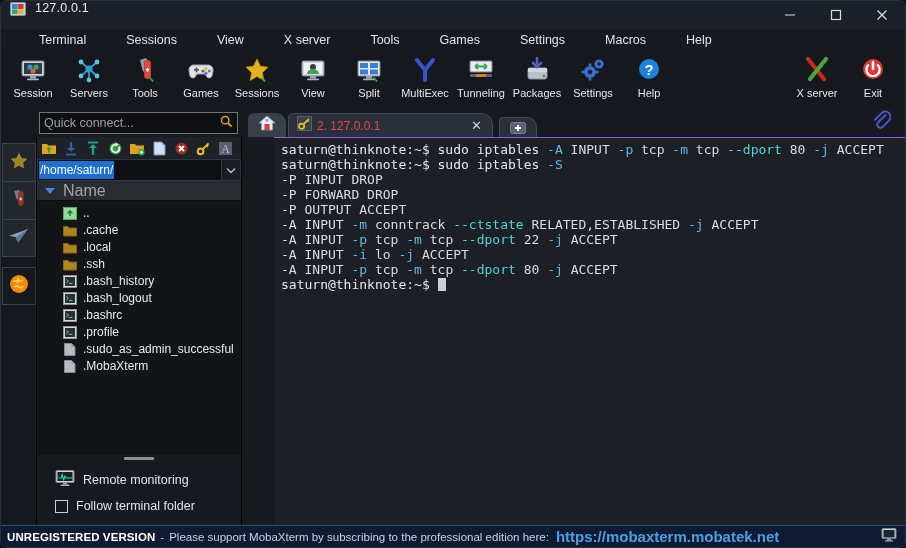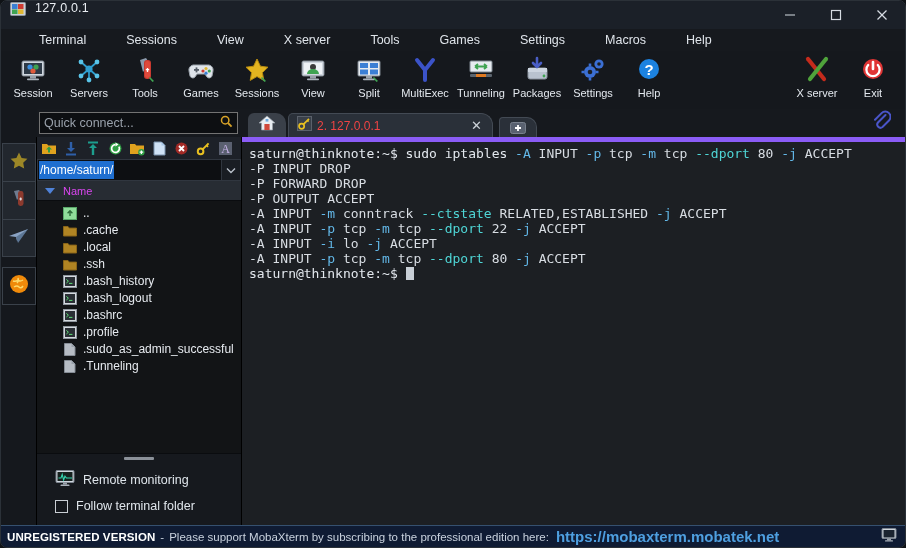--- a/index.html
+++ b/index.html
@@ -106,21 +106,21 @@
 
   .col-head {
     height:20px; background:#272c33; display:flex; align-items:center;
     flex:0 0 20px; padding-left:8px; gap:8px;
     border-bottom:1px solid #0a0c0f;
   }
   .col-head .sort-tri {
     width:0;height:0;border-left:5px solid transparent;border-right:5px solid transparent;
     border-top:6px solid #4f82d8;
   }
-  .col-head .ch-lbl { color:#d946ef; font-size:11px; }
+  .col-head .ch-lbl { color:#a3a3a3; font-size:16px; }
 
   .filelist {
     flex:1 1 auto; background:#121416; overflow:hidden; position:relative;
     padding-top:3px;
   }
   .frow { height:17px; display:flex; align-items:center; padding-left:26px; gap:6px; }
   .fico { width:14px; height:13px; flex:0 0 14px; position:relative; }
   .fname { color:#e6eaef; font-size:12px; white-space:nowrap; }
 
   .splitter {
@@ -159,21 +159,22 @@
   .tab-add {
     height:20px; background:#2a3039; border:1px solid #434a54; border-bottom:none;
     border-radius:4px 10px 0 0; padding:0 10px; margin-left:6px;
     display:flex; align-items:center; justify-content:center;
   }
   .clip { margin-left:auto; padding:0 14px 2px 0; display:flex; align-items:flex-end; }
 
   .terminal {
     flex:1 1 auto; background:#1c1f23; overflow:hidden;
     padding:4px 0 0 7px; min-height:0;
-    border-top:5px solid #8b5cf6;
+    border-top:1px solid #8b5cf6;
+    margin-left:32px;
   }
   .tline {
     font-family:"DejaVu Sans Mono", monospace;
     font-size:13px; line-height:15px; white-space:pre; color:#d8dde3;
   }
   .tk-prompt { color:#e3e8ee; }
   .tk-flag { color:#63b8e8; }
   .tk-long { color:#4fd6d6; }
   .tk-plain { color:#d8dde3; }
   .cursor {
@@ -707,21 +708,21 @@
           <span class="fname">.sudo_as_admin_successful</span>
         </div>
 
         <div class="frow">
           <span class="fico">
             <svg width="14" height="13" viewBox="0 0 14 13">
               <path d="M1.5 0.5 h7 L12 4 V12.5 H1.5z" fill="#b6bcc4" stroke="#858c95"></path>
               <path d="M8.5 0.5 V4 H12" fill="#98a0a9"></path>
             </svg>
           </span>
-          <span class="fname">.Tunneling</span>
+          <span class="fname">.MobaXterm</span>
         </div>
 
       </div>
 
       <div class="splitter">
           <i></i>
         </div>
 
       <div class="side-bottom">
         <div class="sb-row">
@@ -739,20 +740,21 @@
         <div class="sb-row">
           <span class="chk"></span>
           <span class="sb-lbl">Follow terminal folder</span>
         </div>
       </div>
     </div>
 
     <div class="term-area">
       <div class="terminal" id="terminal">
           <div class="tline"><span class="tk-prompt">saturn@thinknote:~$ sudo iptables </span><span class="tk-flag">-A</span><span class="tk-plain"> INPUT </span><span class="tk-flag">-p</span><span class="tk-plain"> tcp </span><span class="tk-flag">-m</span><span class="tk-plain"> tcp </span><span class="tk-long">--dport</span><span class="tk-plain"> 80 </span><span class="tk-flag">-j</span><span class="tk-plain"> ACCEPT</span></div>
+          <div class="tline"><span class="tk-prompt">saturn@thinknote:~$ sudo iptables </span><span class="tk-flag">-S</span></div>
           <div class="tline"><span class="tk-plain">-P INPUT DROP</span></div>
           <div class="tline"><span class="tk-plain">-P FORWARD DROP</span></div>
           <div class="tline"><span class="tk-plain">-P OUTPUT ACCEPT</span></div>
           <div class="tline"><span class="tk-plain">-A INPUT </span><span class="tk-flag">-m</span><span class="tk-plain"> conntrack </span><span class="tk-long">--ctstate</span><span class="tk-plain"> RELATED,ESTABLISHED </span><span class="tk-flag">-j</span><span class="tk-plain"> ACCEPT</span></div>
           <div class="tline"><span class="tk-plain">-A INPUT </span><span class="tk-flag">-p</span><span class="tk-plain"> tcp </span><span class="tk-flag">-m</span><span class="tk-plain"> tcp </span><span class="tk-long">--dport</span><span class="tk-plain"> 22 </span><span class="tk-flag">-j</span><span class="tk-plain"> ACCEPT</span></div>
           <div class="tline"><span class="tk-plain">-A INPUT </span><span class="tk-flag">-i</span><span class="tk-plain"> lo </span><span class="tk-flag">-j</span><span class="tk-plain"> ACCEPT</span></div>
           <div class="tline"><span class="tk-plain">-A INPUT </span><span class="tk-flag">-p</span><span class="tk-plain"> tcp </span><span class="tk-flag">-m</span><span class="tk-plain"> tcp </span><span class="tk-long">--dport</span><span class="tk-plain"> 80 </span><span class="tk-flag">-j</span><span class="tk-plain"> ACCEPT</span></div>
           <div class="tline"><span class="tk-prompt">saturn@thinknote:~$ </span><span class="cursor"></span></div>
         </div>
     </div>

